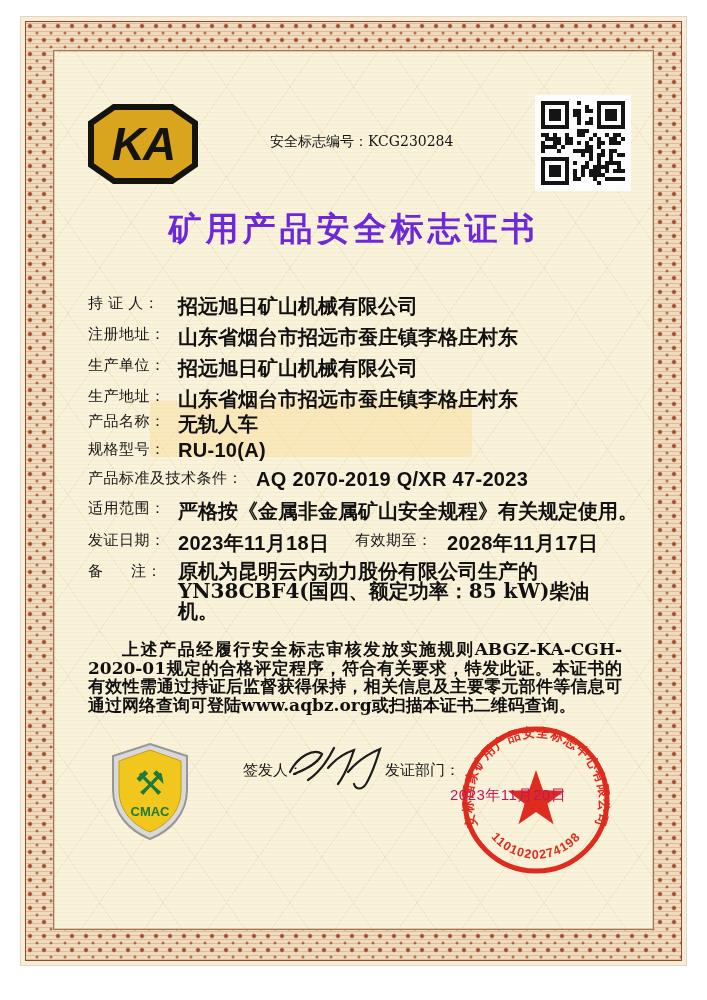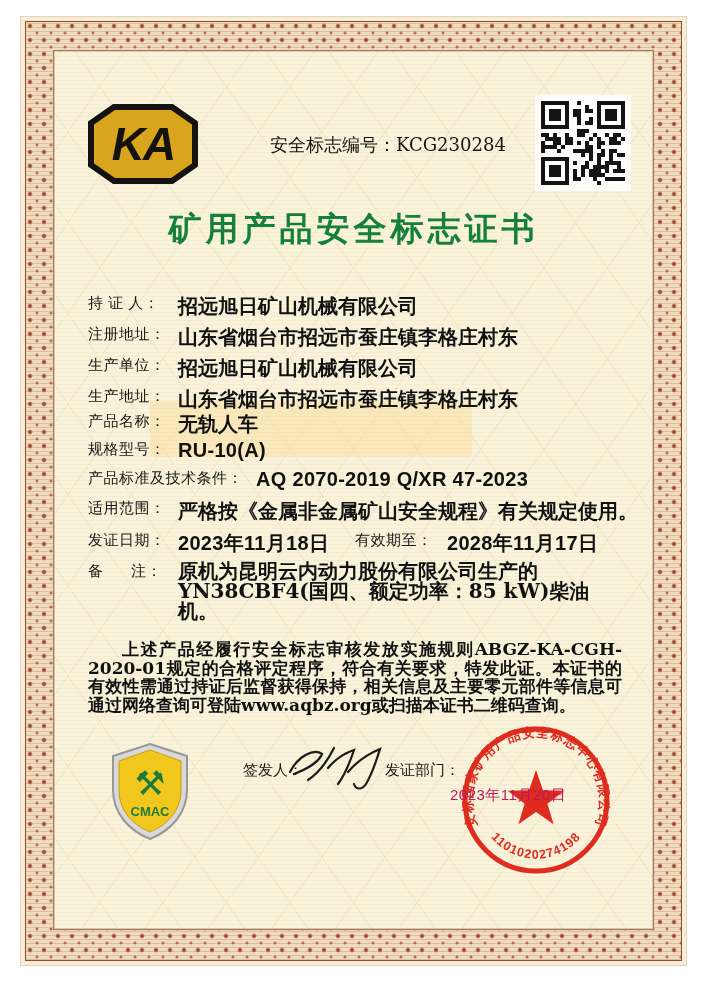--- a/index.html
+++ b/index.html
@@ -26,24 +26,24 @@
       repeating-linear-gradient(0deg, rgba(214,186,130,.13) 0 1px, transparent 1px 4px),
       repeating-linear-gradient(55deg, rgba(205,175,115,.18) 0 1px, transparent 1px 52px),
       repeating-linear-gradient(-55deg, rgba(205,175,115,.18) 0 1px, transparent 1px 52px);
     border:1px solid #9b7a55;
     box-shadow:inset 0 0 0 1px rgba(154,74,44,.25);
   }
 
   .abs{position:absolute;}
 
   
-  .serial{left:270px;top:133px;font-family:"DejaVu Serif","Liberation Serif",serif;font-size:18px;color:#141414;}
+  .serial{left:270px;top:133px;font-family:"DejaVu Serif","Liberation Serif",serif;font-size:14px;color:#141414;}
   .qr{left:537px;top:97px;width:92px;height:92px;background:#fdfdfd;box-shadow:0 0 0 2px #fdfdfd;}
 
-  .title{left:0;right:0;top:207px;text-align:center;font-size:33px;font-weight:900;color:#15803d;
+  .title{left:0;right:0;top:207px;text-align:center;font-size:33px;font-weight:900;color:#6d28d9;
          letter-spacing:4px;font-family:"Liberation Sans","DejaVu Sans",sans-serif;}
 
   
   .lbl{font-size:15px;color:#161616;letter-spacing:.5px;}
   .v-cn{font-family:"DejaVu Serif","Liberation Serif",serif;font-weight:700;font-size:20px;color:#111;}
   .v-en{font-weight:700;font-size:20px;color:#111;letter-spacing:.3px;}
   .hl{left:150px;top:401px;width:322px;height:56px;background:rgba(245,222,160,.55);border-radius:3px;}
 
   
   .statement{left:88px;top:640px;width:534px;font-family:"DejaVu Serif","Liberation Serif",serif;

